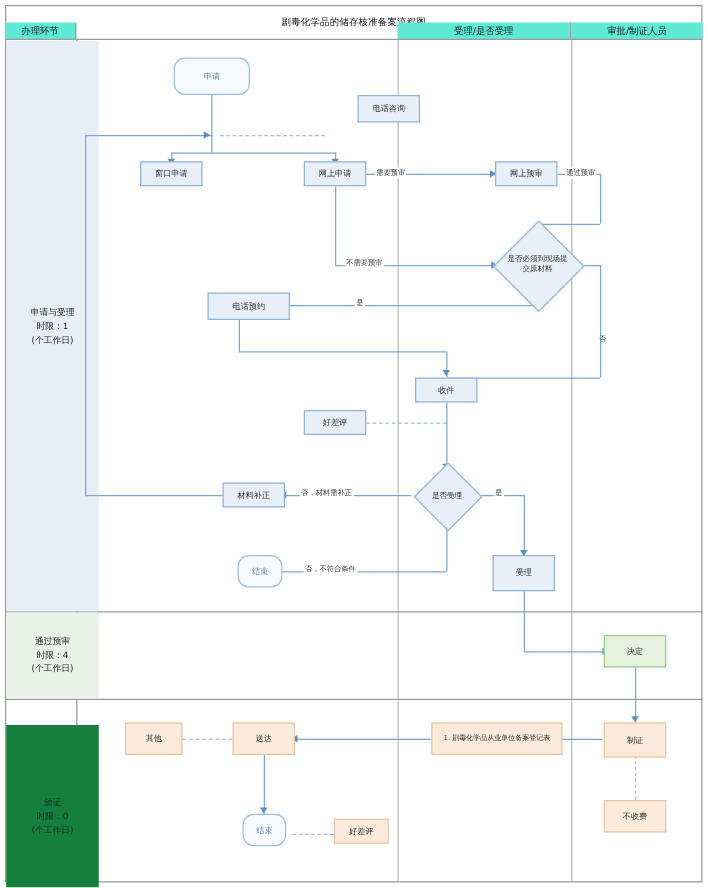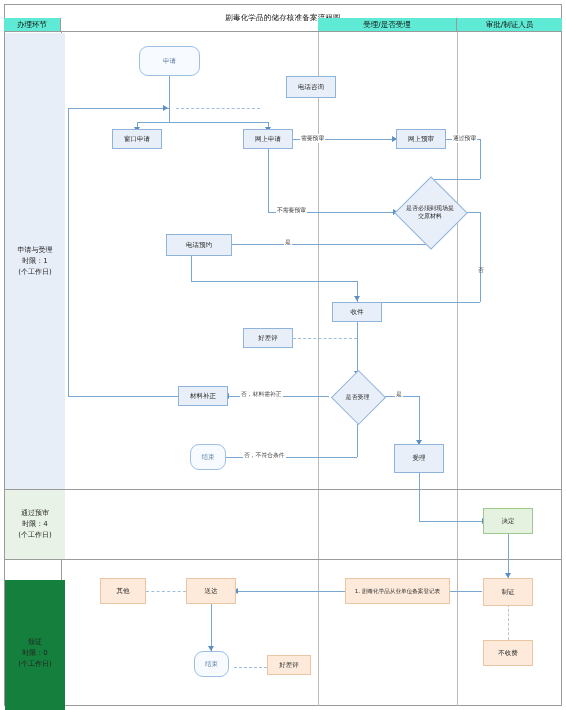--- a/index.html
+++ b/index.html
@@ -24,21 +24,21 @@
   .vsep.v0{left:61px;top:32px;height:674px;border-left:1px solid #9a9a9a;}
   .vsep.v1{left:318px;top:32px;height:674px;}
   .vsep.v2{left:457px;top:32px;height:674px;}
 
   
   .hsep{position:absolute;left:4px;width:558px;border-top:1px solid #9a9a9a;}
   .hsep.h1{top:489px;}
   .hsep.h2{top:559px;}
 
   
-  .stage{position:absolute;left:5px;width:60px;box-sizing:border-box;
+  .stage{position:absolute;left:5px;width:74px;box-sizing:border-box;
          display:flex;flex-direction:column;align-items:center;justify-content:center;
          font-size:7px;line-height:11px;color:#222;text-align:center;}
   .stage.s1{top:33px;height:456px;background:#e8eef8;}
   .stage.s2{top:490px;height:69px;background:#e8f2e6;}
   .stage.s3{top:580px;height:146px;background:#15803d;}
 
   
   .node{position:absolute;box-sizing:border-box;display:flex;align-items:center;justify-content:center;
         text-align:center;font-size:6.5px;line-height:9px;color:#2b2b2b;}
   .blue{background:#e9eff8;border:1px solid #8fb4dc;}

